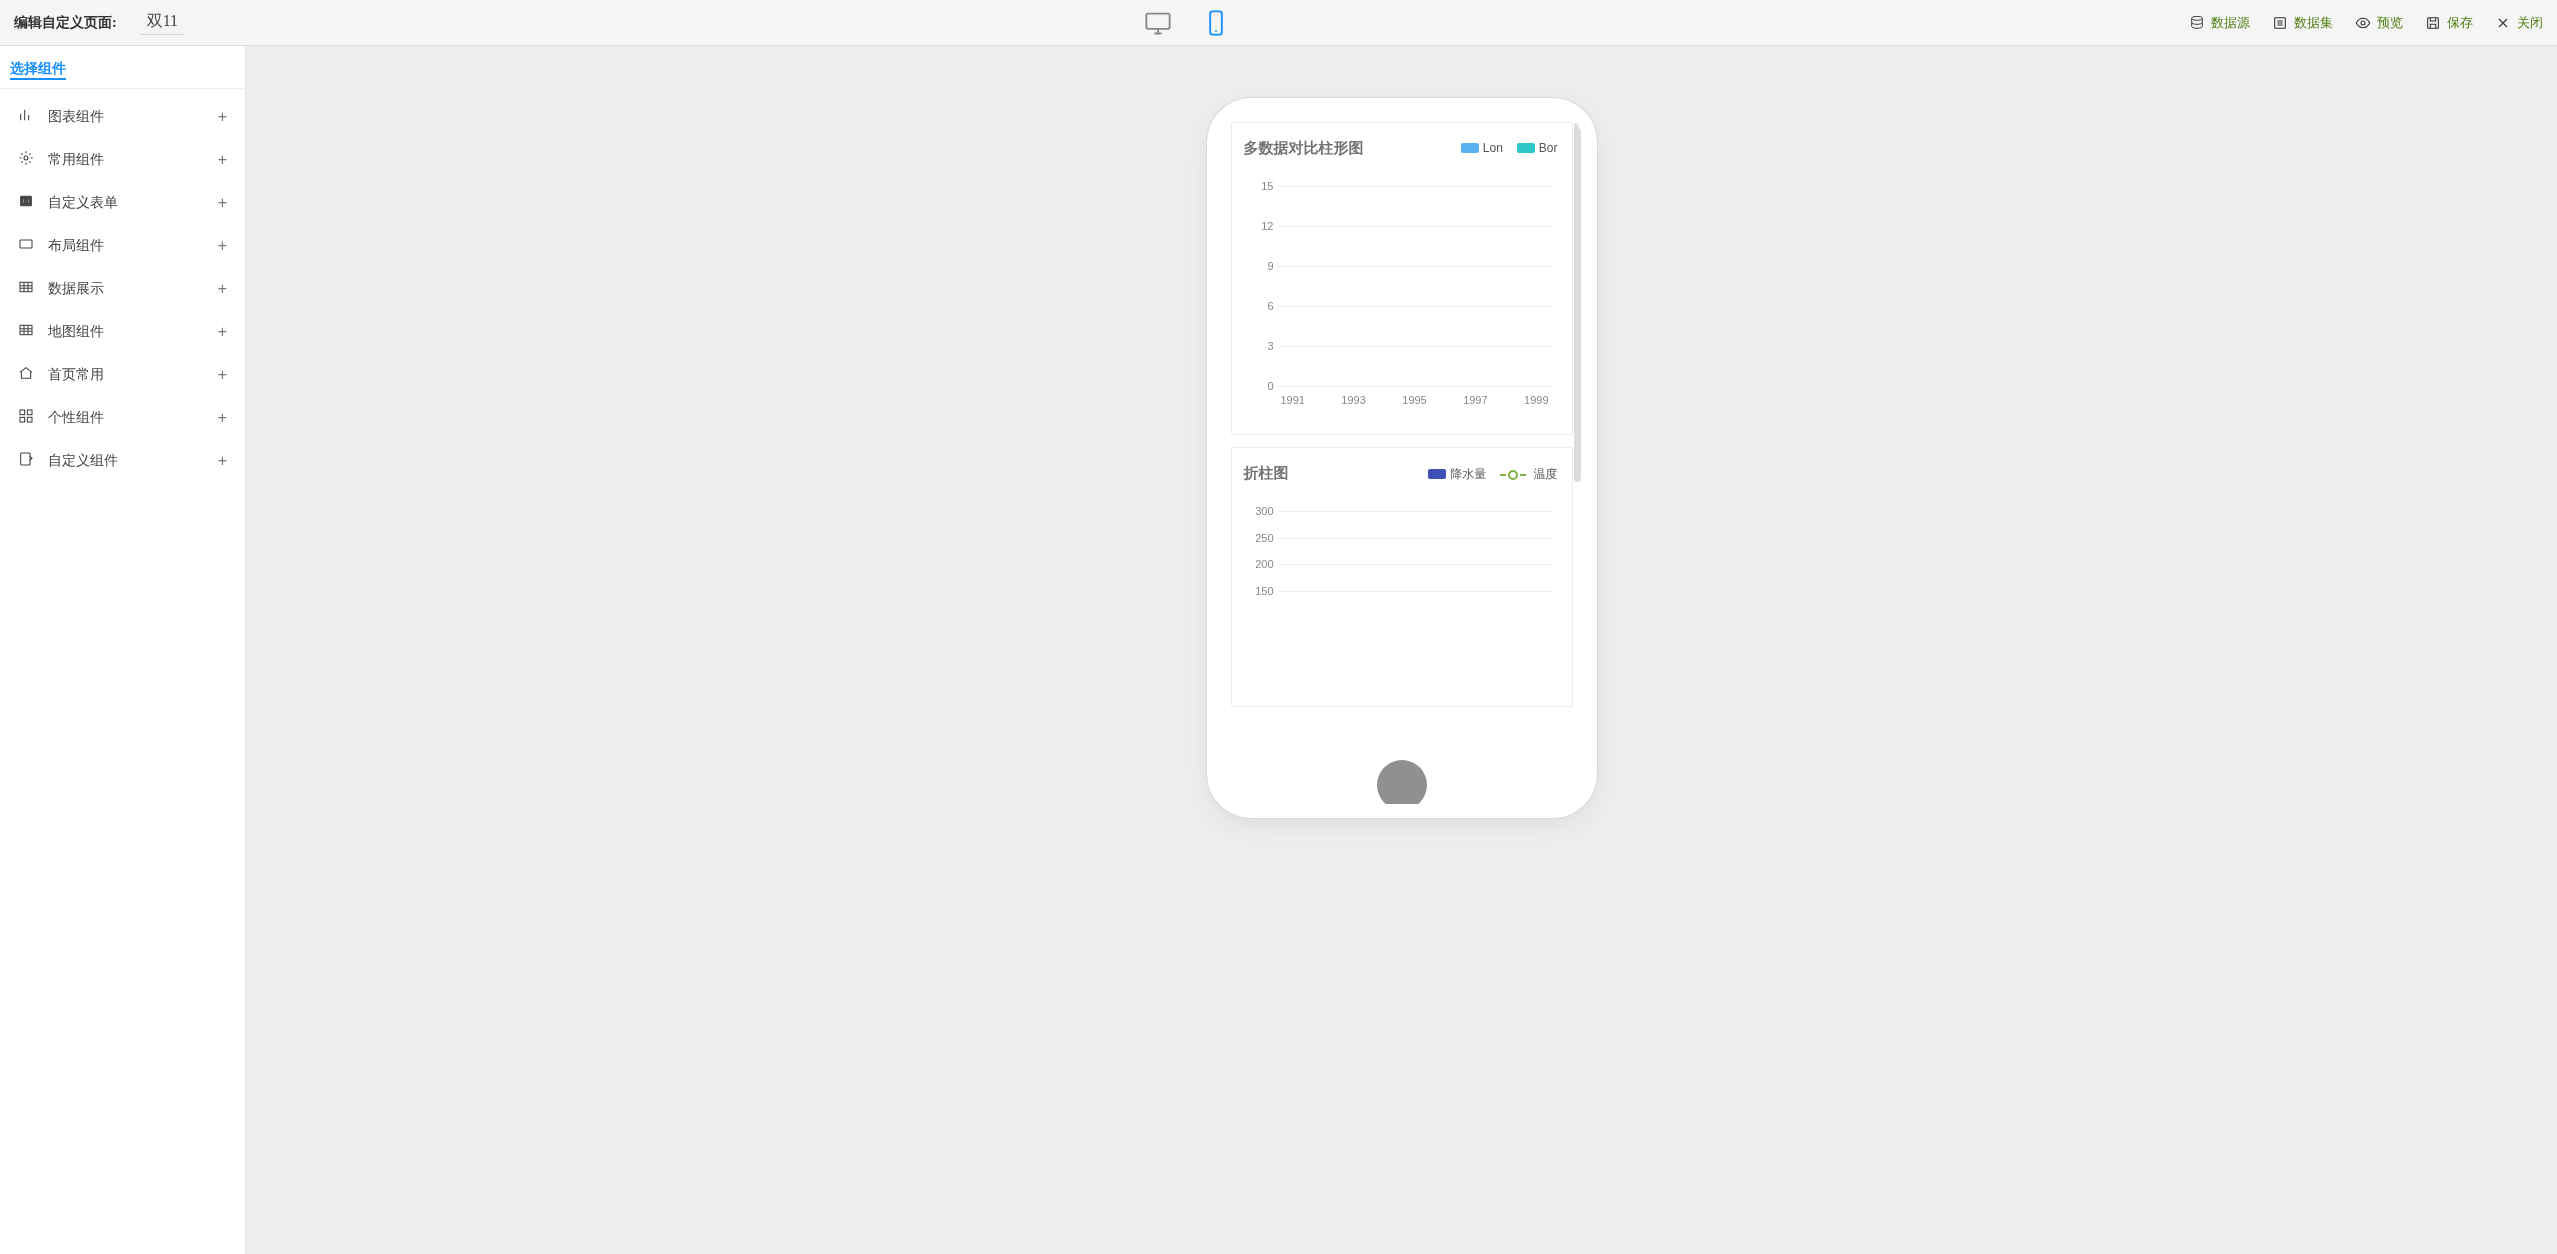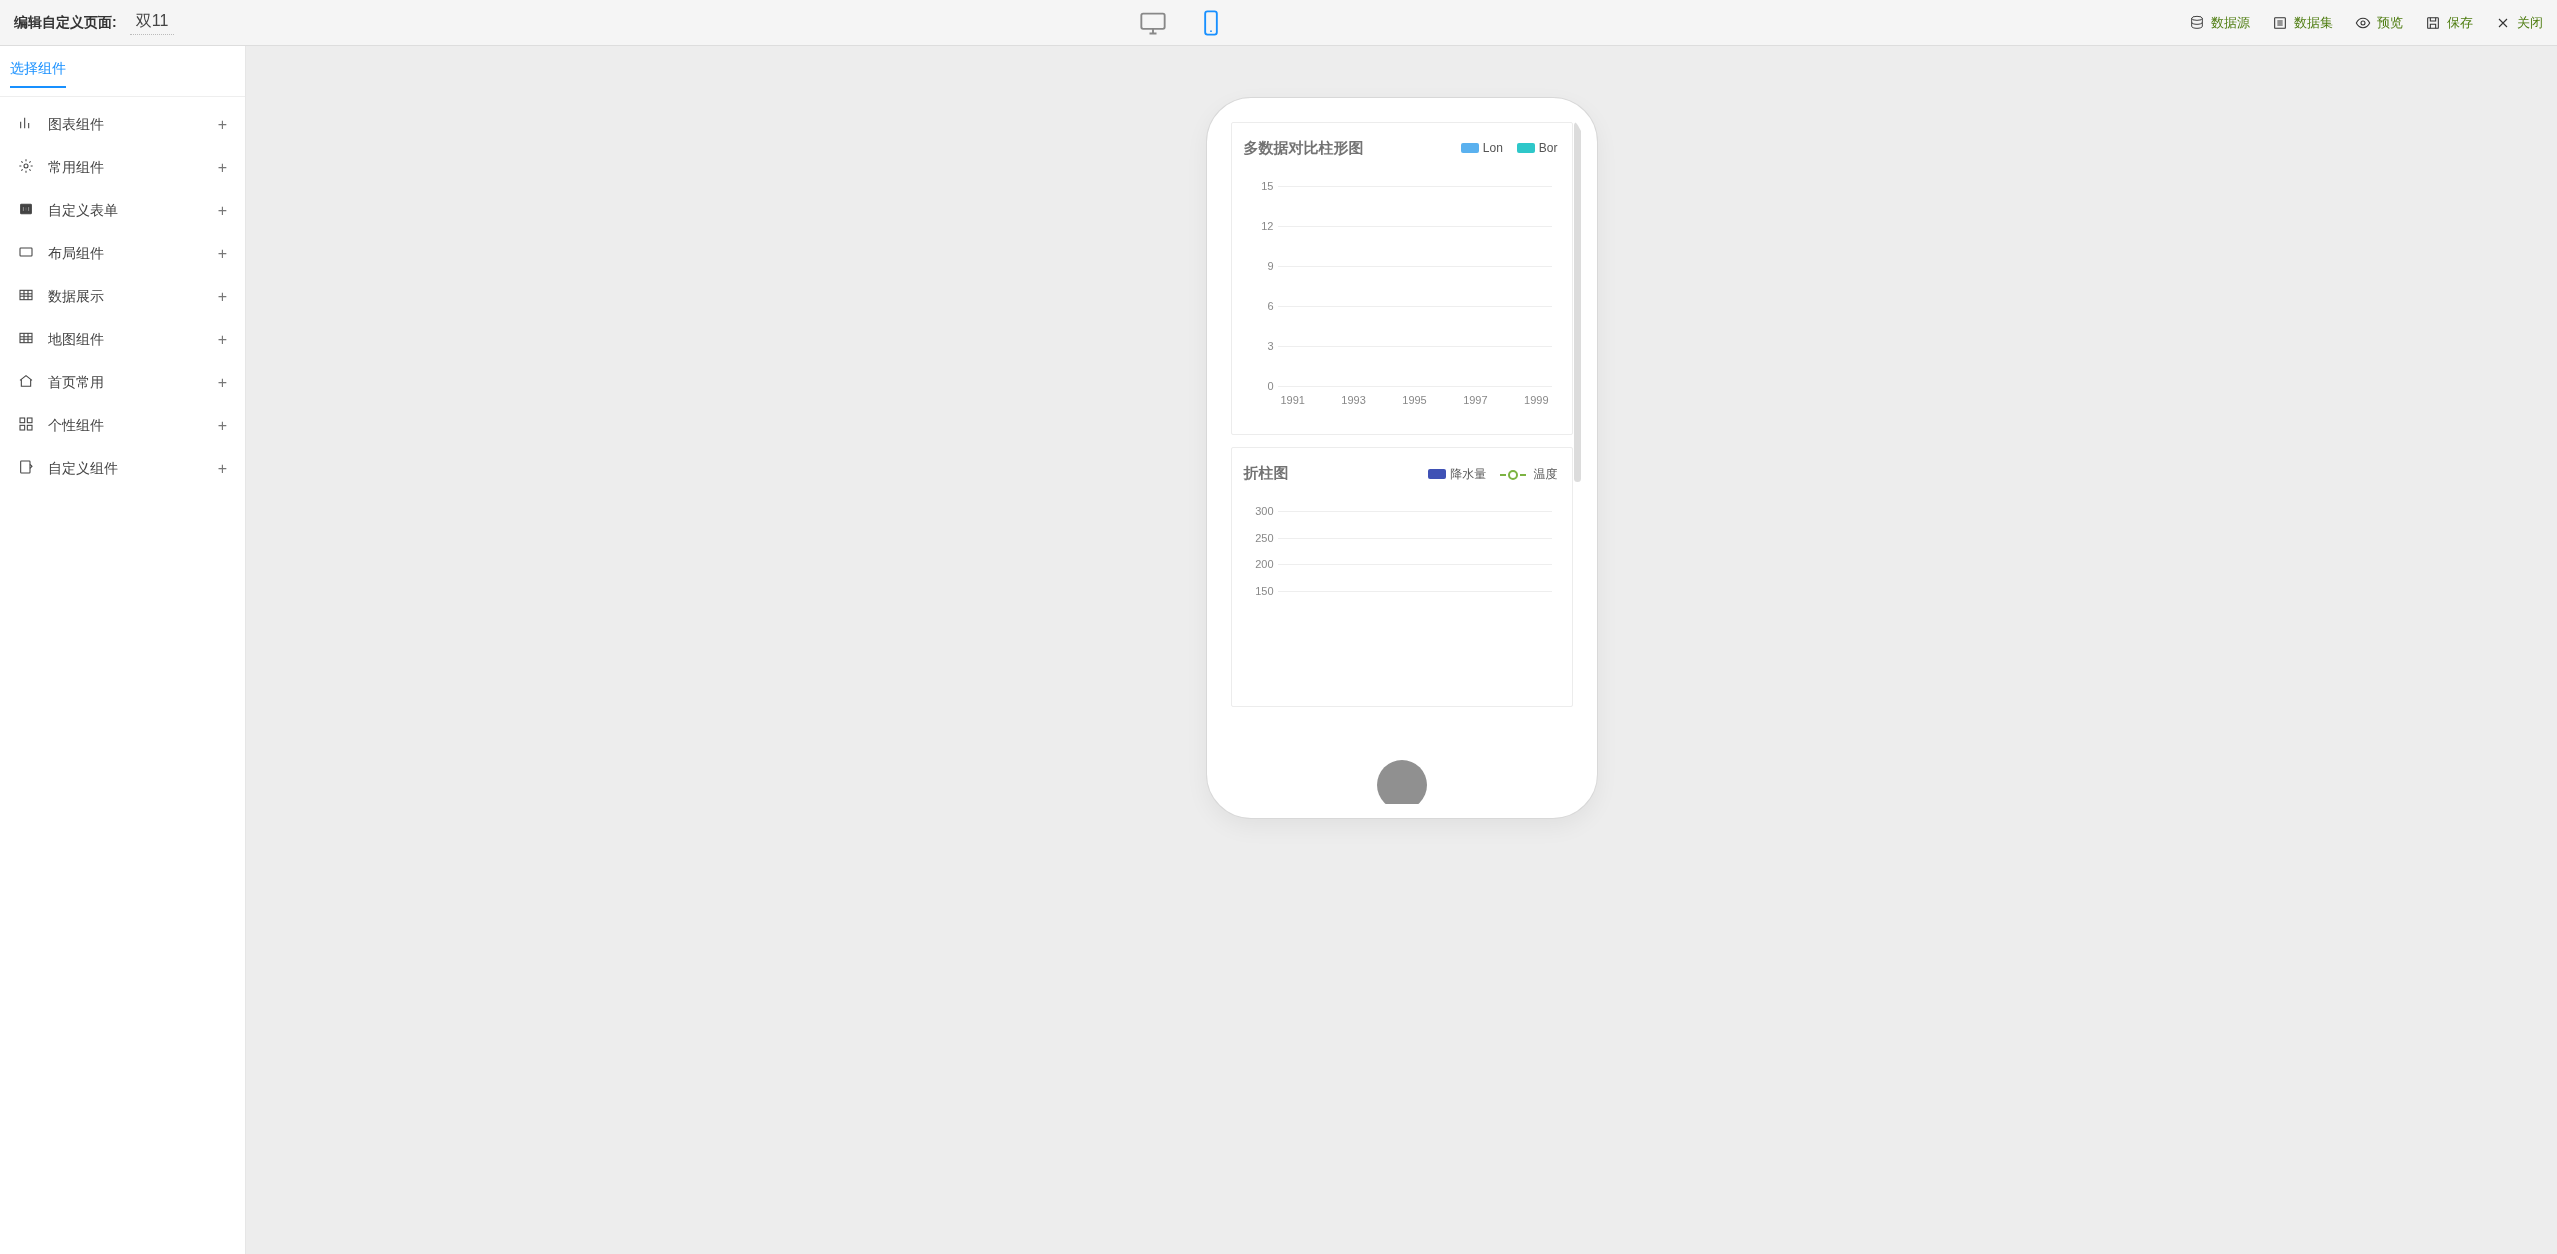--- a/index.html
+++ b/index.html
@@ -5,21 +5,21 @@
   * { box-sizing: border-box; margin: 0; padding: 0; }
   html, body { height: 100%; font-family: -apple-system, "Segoe UI", "PingFang SC", "Microsoft YaHei", sans-serif; background: #ededed; color: #333; }
   .app { display: flex; flex-direction: column; height: 100vh; }
 
   
   .header {
     display: flex; align-items: center; height: 46px;
     background: #f5f5f5; border-bottom: 1px solid #ddd;
     padding: 0 14px; font-size: 14px;
   }
-  .header-left { display: flex; align-items: center; gap: 13px; }
+  .header-left { display: flex; align-items: center; gap: 24px; font-family: Liberation Serif, serif; }
   .page-title-label { font-weight: 600; }
   .page-name {
     font-size: 16px; padding: 0 6px 2px 6px;
     border-bottom: 1px dotted #bbb; color: #444;
   }
   .header-center { flex: 1; display: flex; justify-content: center; gap: 30px; align-items: center; }
   .dev-icon { width: 28px; height: 22px; display: flex; align-items: center; justify-content: center; cursor: pointer; }
   .dev-icon.active svg { stroke: #1890ff; }
   .header-right { display: flex; gap: 22px; align-items: center; }
   .tb-btn { display: flex; align-items: center; gap: 6px; cursor: pointer; font-size: 13px; color: #4d7c0f; }
@@ -27,21 +27,21 @@
 
   
   .body { flex: 1; display: flex; overflow: hidden; }
   .sidebar {
     width: 246px; background: #fff; border-right: 1px solid #e6e6e6;
     display: flex; flex-direction: column;
   }
   .side-tab {
     padding: 14px 10px 8px 10px; color: #1890ff; font-size: 14px;
   }
-  .side-tab span { display: inline-block; padding-bottom: 8px; border-bottom: 2px solid #1890ff; }
+  .side-tab span { display: inline-block; border-bottom: 2px solid #1890ff; font-weight: bold; }
   .side-sep { height: 1px; background: #eee; }
   .side-list { padding: 6px 0; }
   .side-item {
     display: flex; align-items: center; gap: 14px;
     padding: 12px 18px; color: #444; font-size: 14px; cursor: pointer;
     position: relative;
   }
   .side-item .plus { position: absolute; right: 18px; color: #777; font-size: 16px; }
   .side-item svg { width: 16px; height: 16px; stroke: #444; fill: none; }
 

